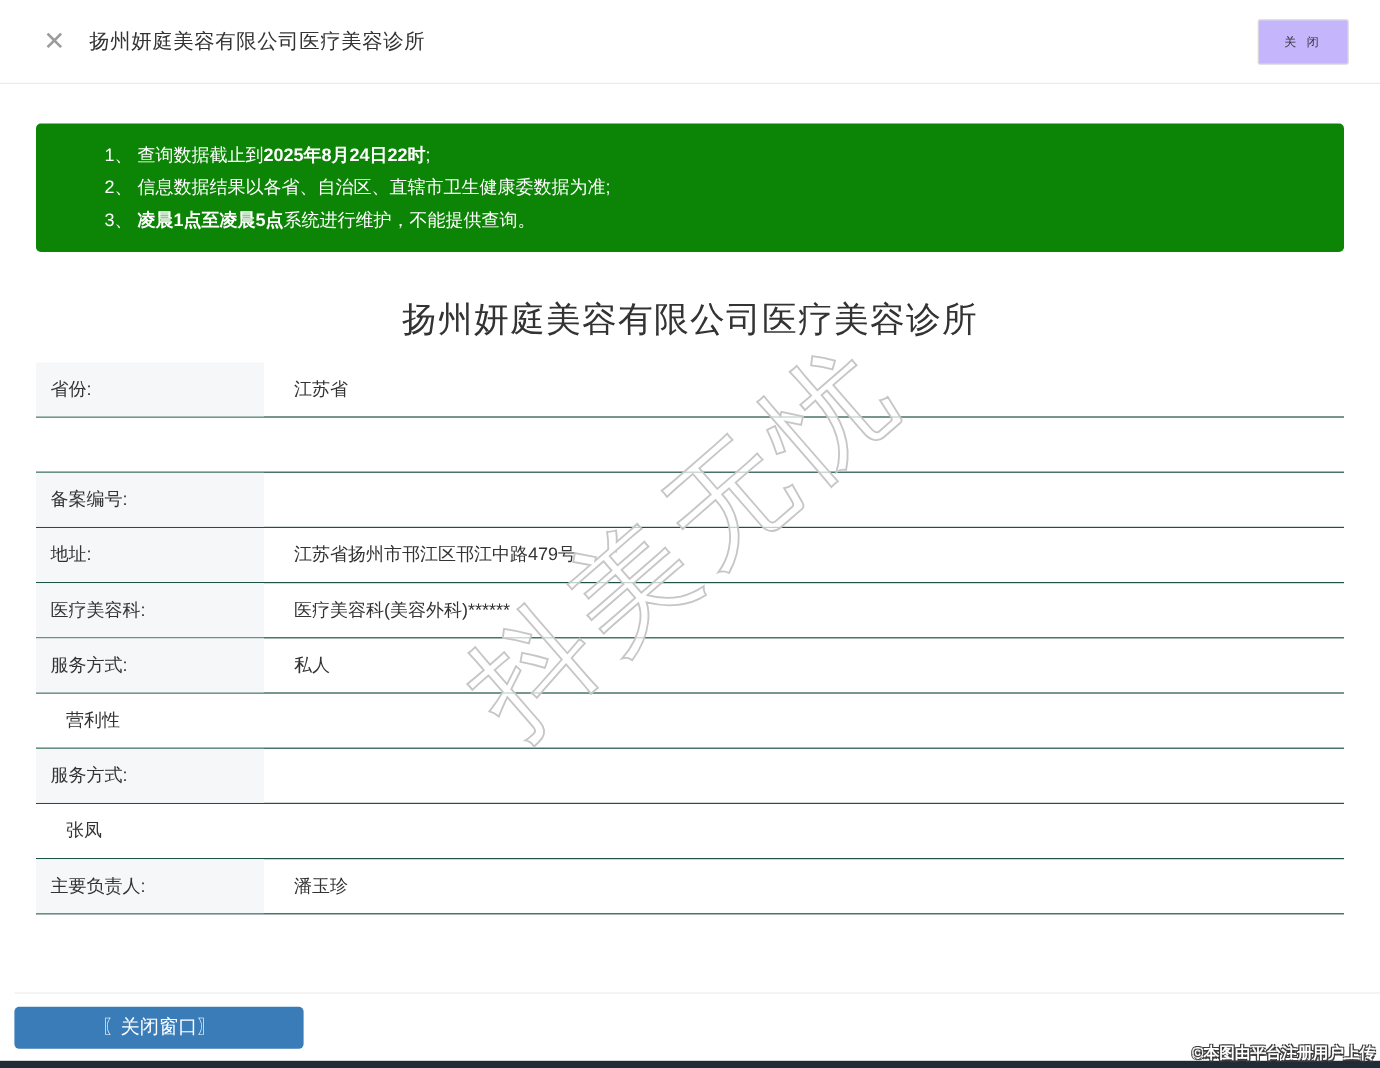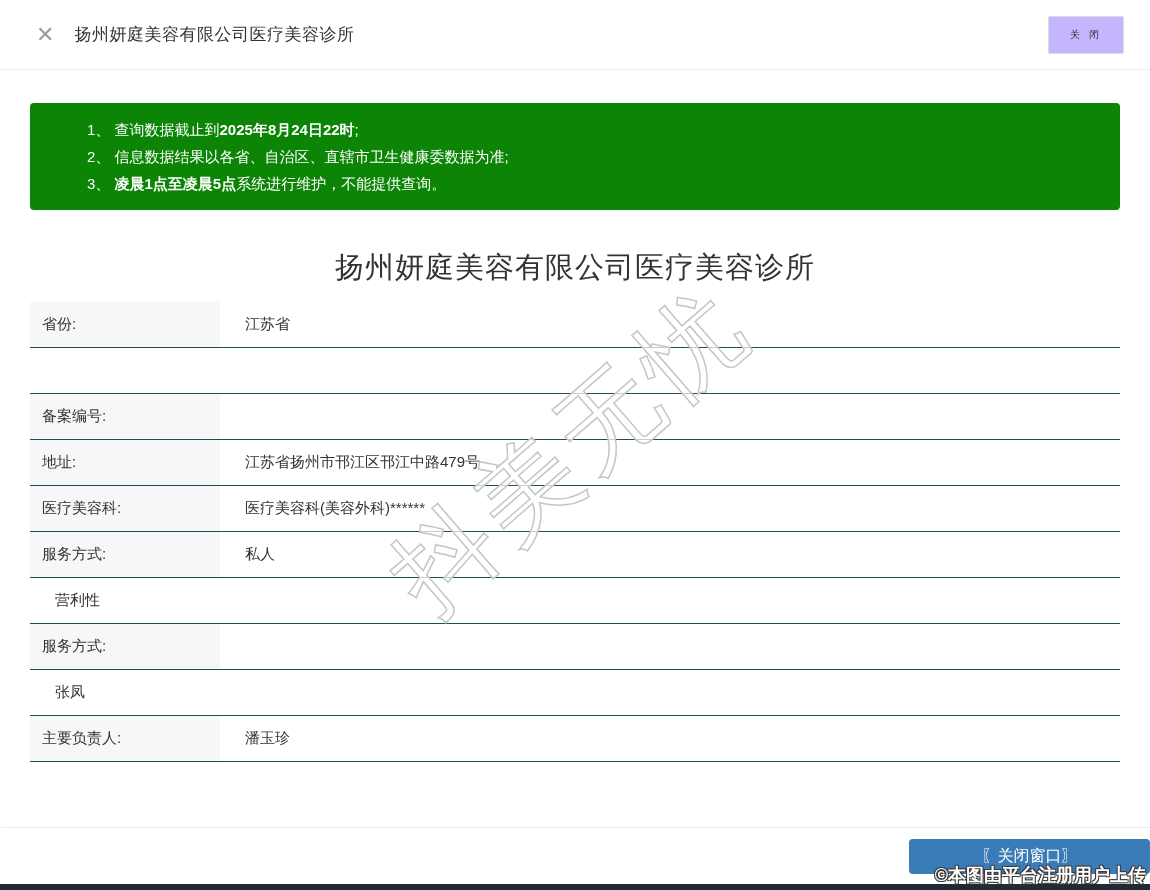--- a/index.html
+++ b/index.html
@@ -110,28 +110,28 @@
     color: rgba(255,255,255,0.72);
     -webkit-text-stroke: 1.5px #c6c6c6;
     transform: rotate(-41deg);
     pointer-events: none;
     z-index: 5;
     white-space: nowrap;
   }
   
   .footer-bar {
     position: absolute;
-    left: 1px; right: 0;
+    left: 12px; right: 0;
     bottom: 6px;
     height: 57px;
     border-top: 1px solid #ededed;
     background: #ffffff;
     display: flex;
     align-items: center;
-    justify-content: flex-end;
+    justify-content: flex-start;
   }
   .close-window-btn {
     width: 241px;
     height: 35px;
     background: #3a7cb8;
     color: #ffffff;
     border: none;
     border-radius: 4px;
     font-size: 16px;
     cursor: pointer;
@@ -141,21 +141,21 @@
     position: absolute;
     left: 0; right: 0; bottom: 0;
     height: 6px;
     background: #202b38;
   }
   .copyright {
     position: absolute;
     right: 4px;
     bottom: 3px;
     z-index: 10;
-    font-size: 18px;
+    font-size: 13px;
     font-weight: bold;
     color: #ffffff;
     text-shadow:
       -1px -1px 0 #3a3a3a, 1px -1px 0 #3a3a3a,
       -1px 1px 0 #3a3a3a, 1px 1px 0 #3a3a3a;
     pointer-events: none;
   }
 </style>
 </head>
 <body>

